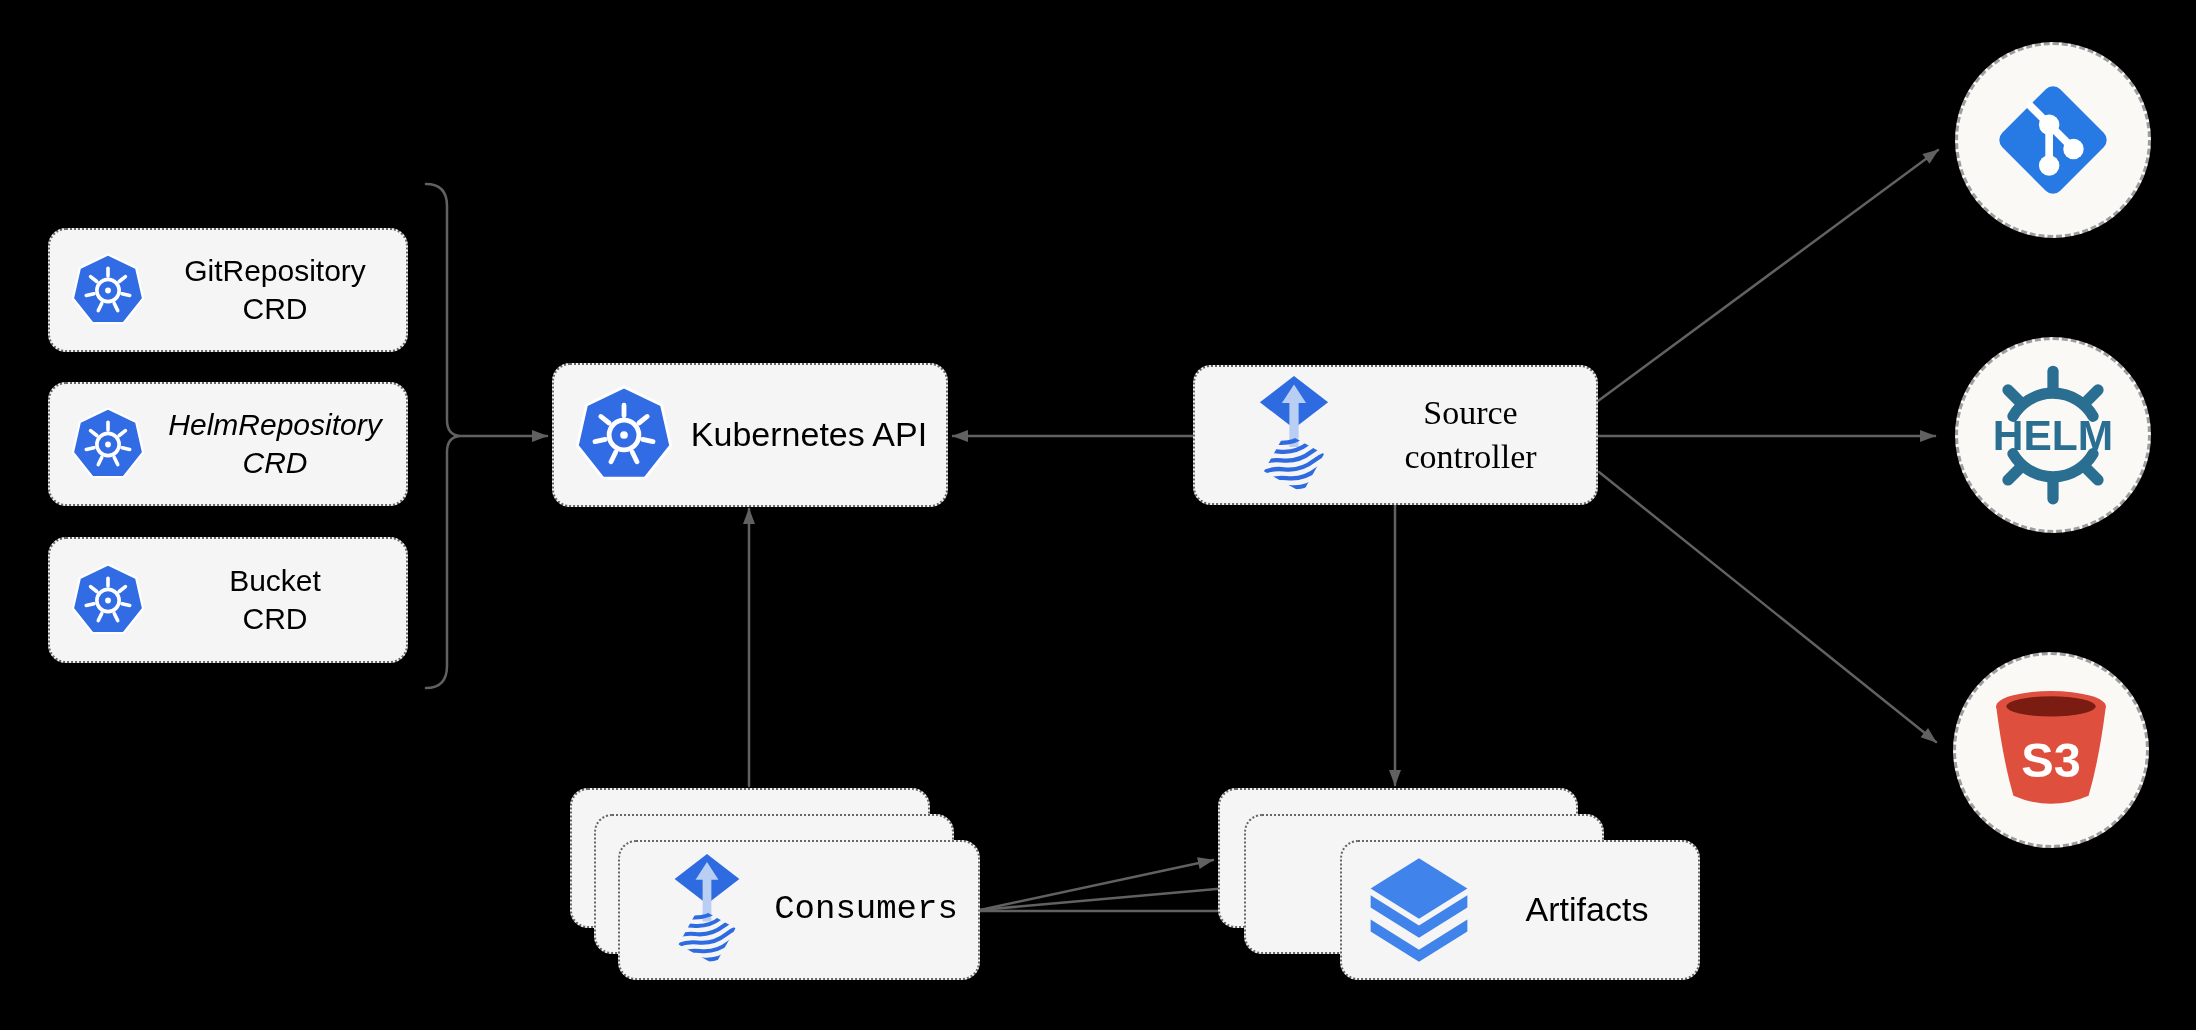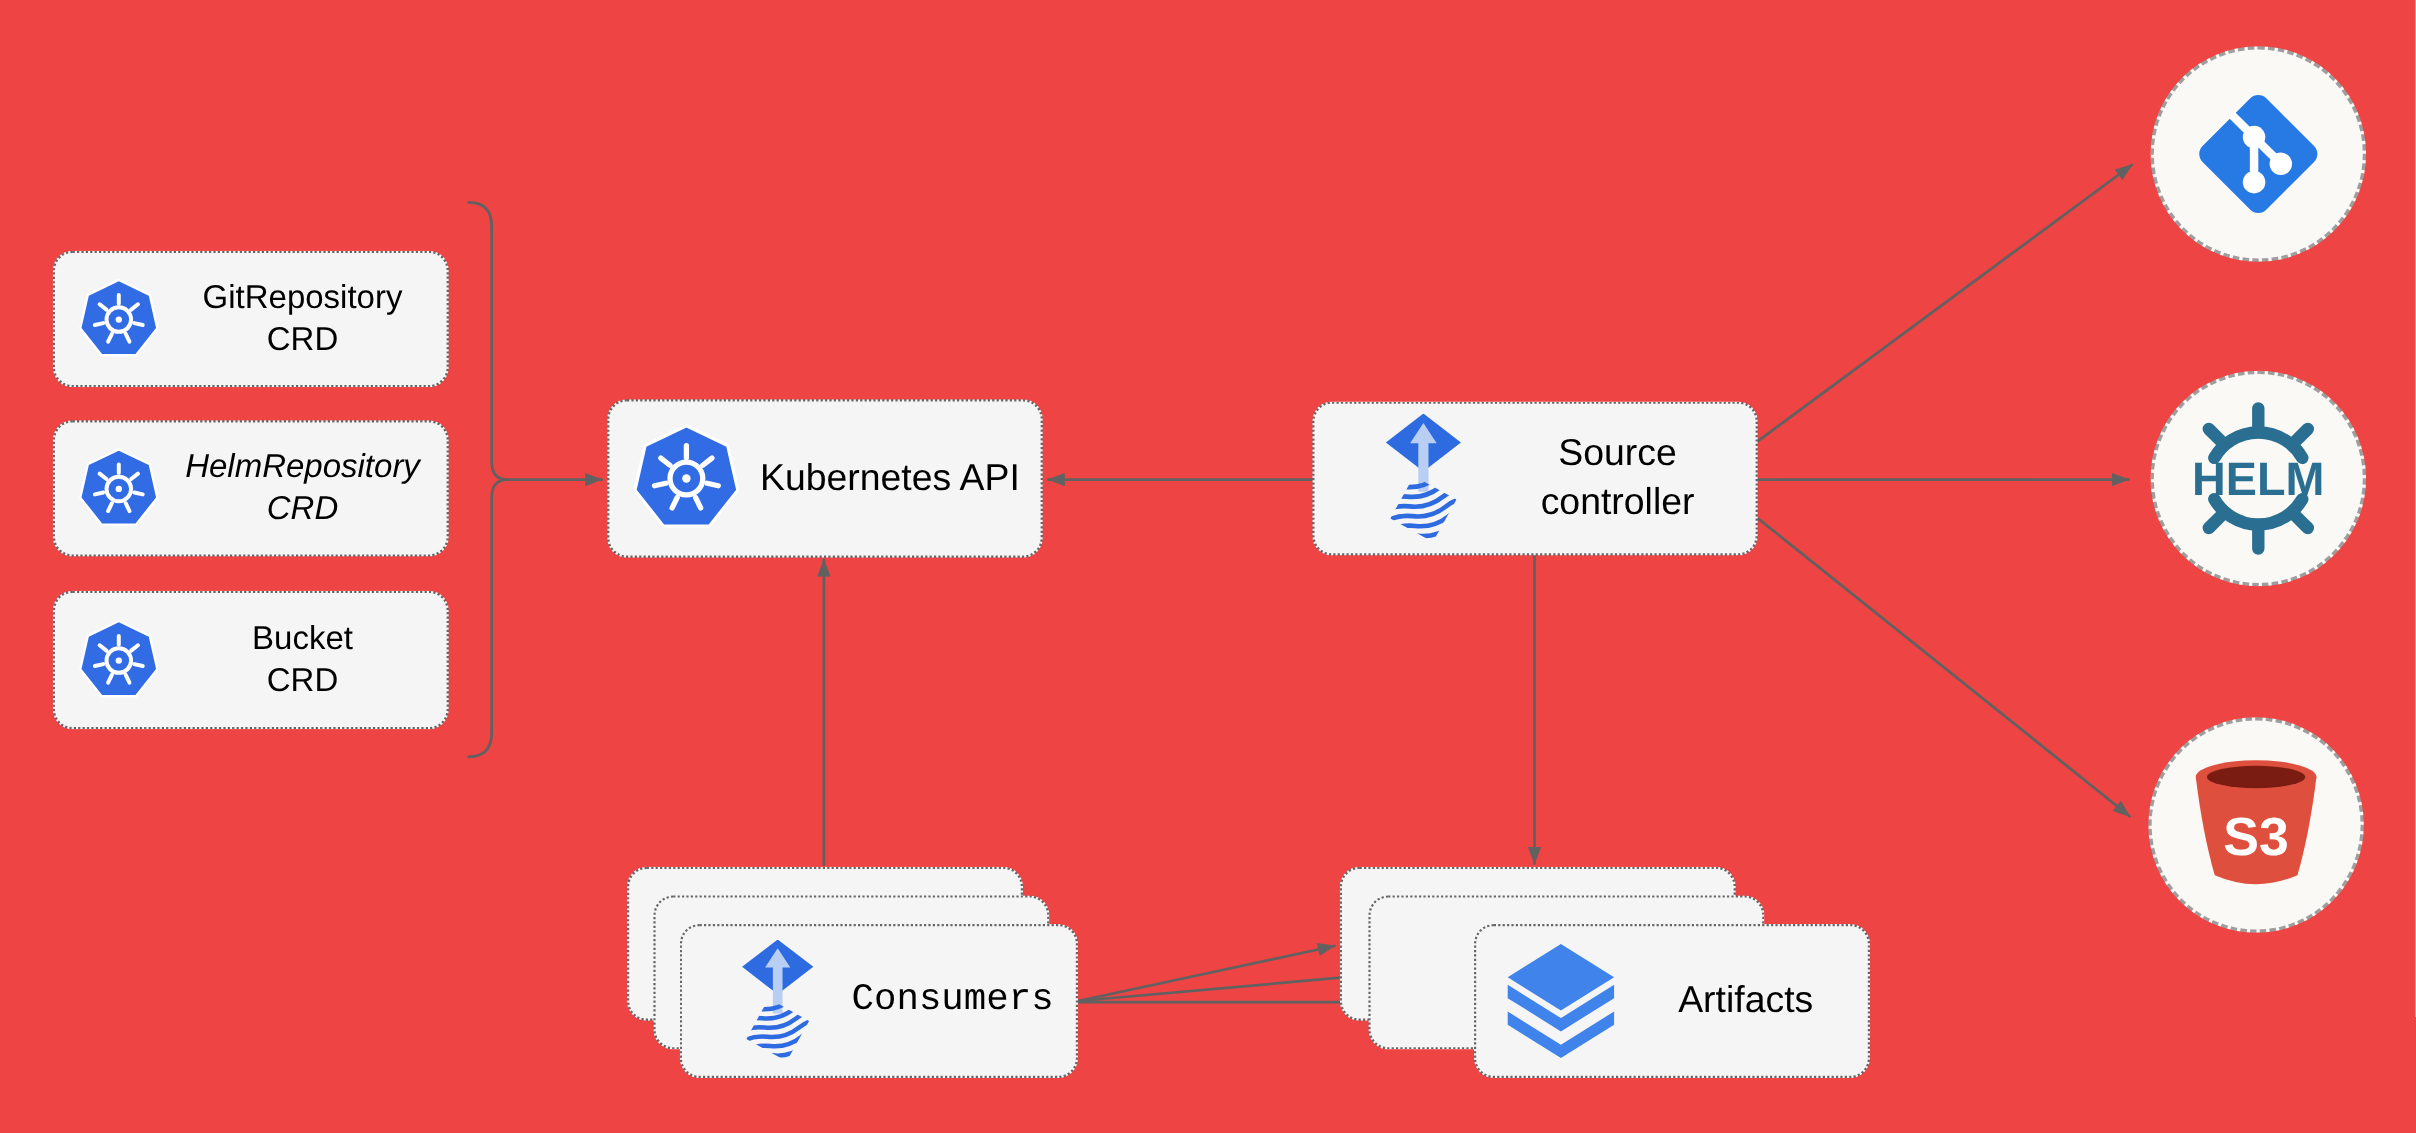--- a/index.html
+++ b/index.html
@@ -1,17 +1,17 @@
 <!DOCTYPE html>
 <html><head>
 <meta charset="utf-8">
 <style>
   html,body{margin:0;padding:0;background:#ffffff;}
   #canvas{
-    position:relative;width:2196px;height:1030px;background:#ef4444;
+    position:relative;width:2196px;height:1030px;background:#000000;
     font-family:"Liberation Sans","DejaVu Sans",sans-serif;color:#000;
     overflow:hidden;
   }
   svg{display:block;}
   #connectors{position:absolute;left:0;top:0;z-index:1;}
   .node{
     position:absolute;z-index:2;box-sizing:border-box;
     background:#f5f5f5;border:2px dotted #666666;border-radius:18px;
     display:flex;align-items:center;
   }
@@ -121,21 +121,21 @@
     </div>
   </div>
 
   <div class="node" style="left:552px;top:363px;width:396px;height:144px;">
     <svg class="icon" style="margin-left:22px;" width="96" height="100" viewBox="0 0 100 104">
         <use href="#sym-k8s"></use>
       </svg>
     <div class="label">Kubernetes API</div>
   </div>
 
-  <div class="node" style="left:1193px;top:365px;width:405px;height:140px;">
+  <div class="node" style="left:1193px;top:365px;width:405px;height:140px;font-family:Liberation Serif, serif;">
     <svg class="icon" style="margin-left:48px;" width="102" height="118" viewBox="0 0 100 166">
         <use href="#sym-flux"></use>
       </svg>
     <div class="label">
       <div>Source</div>
       <div>controller</div>
     </div>
   </div>
 
   <div class="stack" style="left:570px;top:788px;width:360px;height:140px;"></div>

